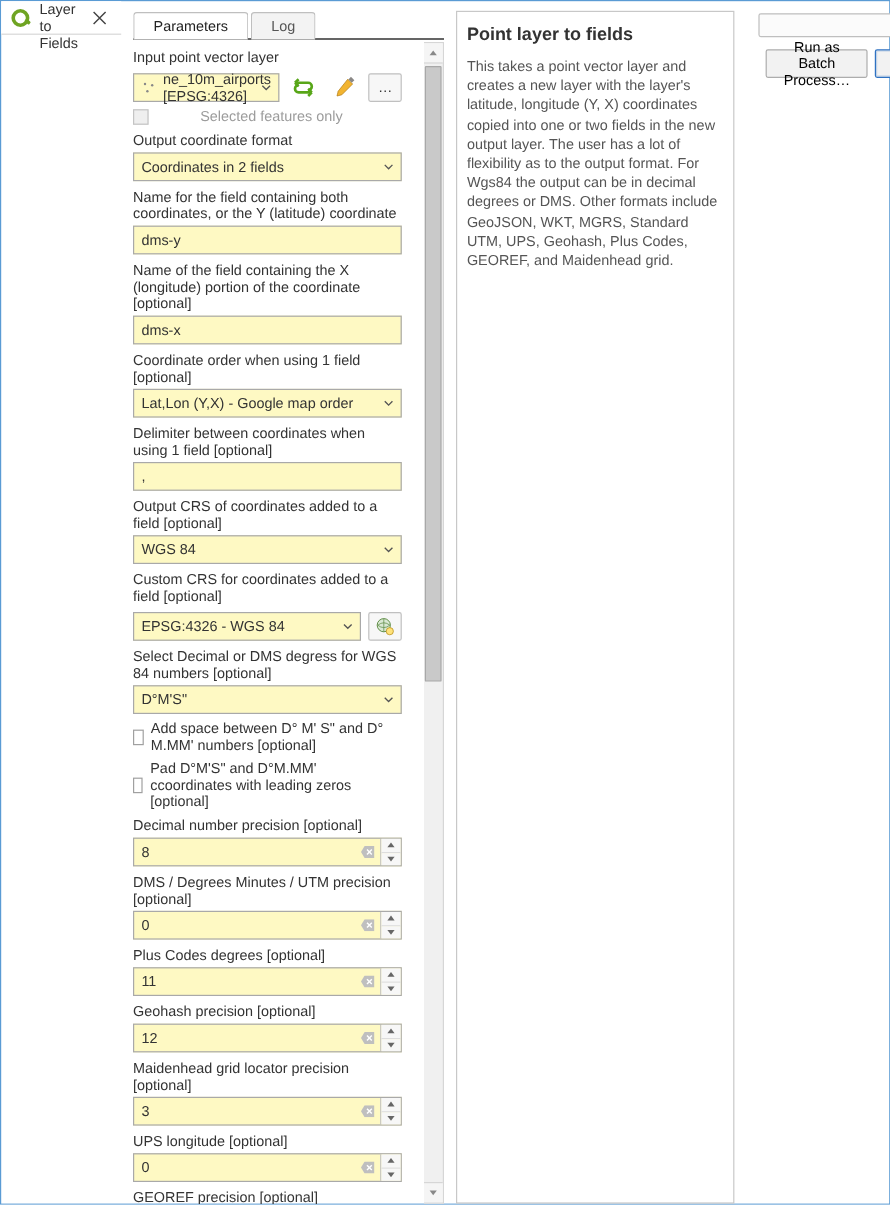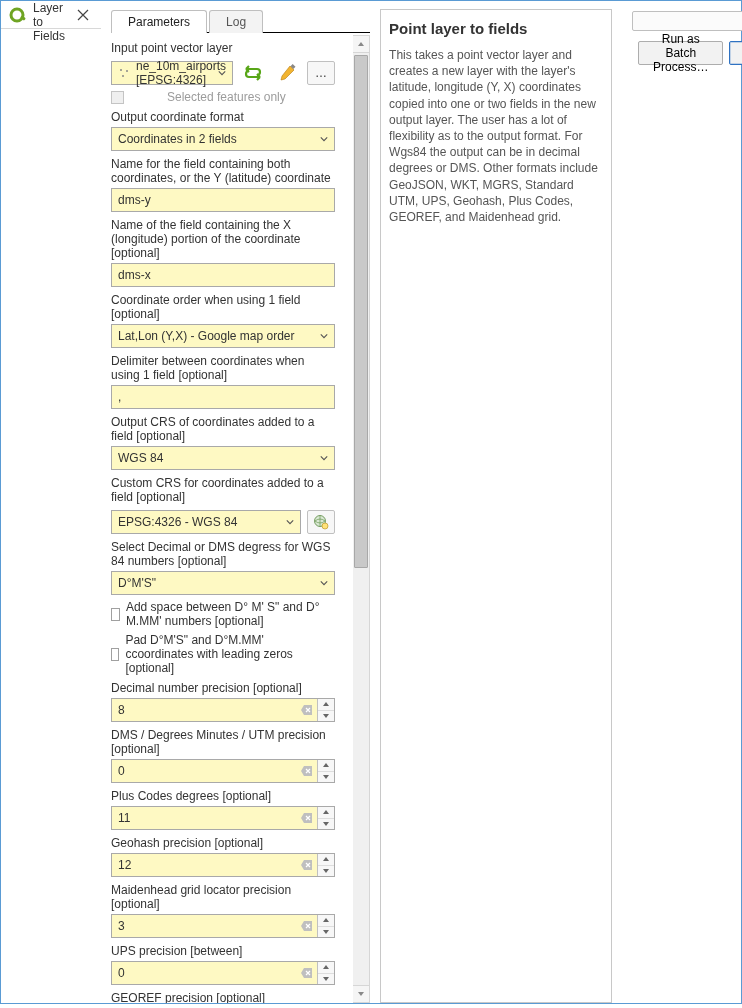--- a/index.html
+++ b/index.html
@@ -312,21 +312,21 @@
                   </svg>
                 </div>
                 <div>
                   <svg viewBox="0 0 8 8">
                     <path d="M1 2 L4 6 L7 2 Z" fill="#666"></path>
                   </svg>
                 </div>
               </span>
           </div>
 
-          <span class="lbl">UPS precision [between]</span>
+          <span class="lbl">UPS longitude [optional]</span>
           <div class="spin">
             <span class="val">0</span>
             <span class="clear">
                 <svg width="12" height="10" viewBox="0 0 12 10">
                   <path d="M3 0 H11 V10 H3 L0 5 Z" fill="#bfbfbf"></path>
                   <path d="M5 3 L9 7 M9 3 L5 7" stroke="#fff" stroke-width="1.2"></path>
                 </svg>
               </span>
             <span class="stepper">
                 <div>

